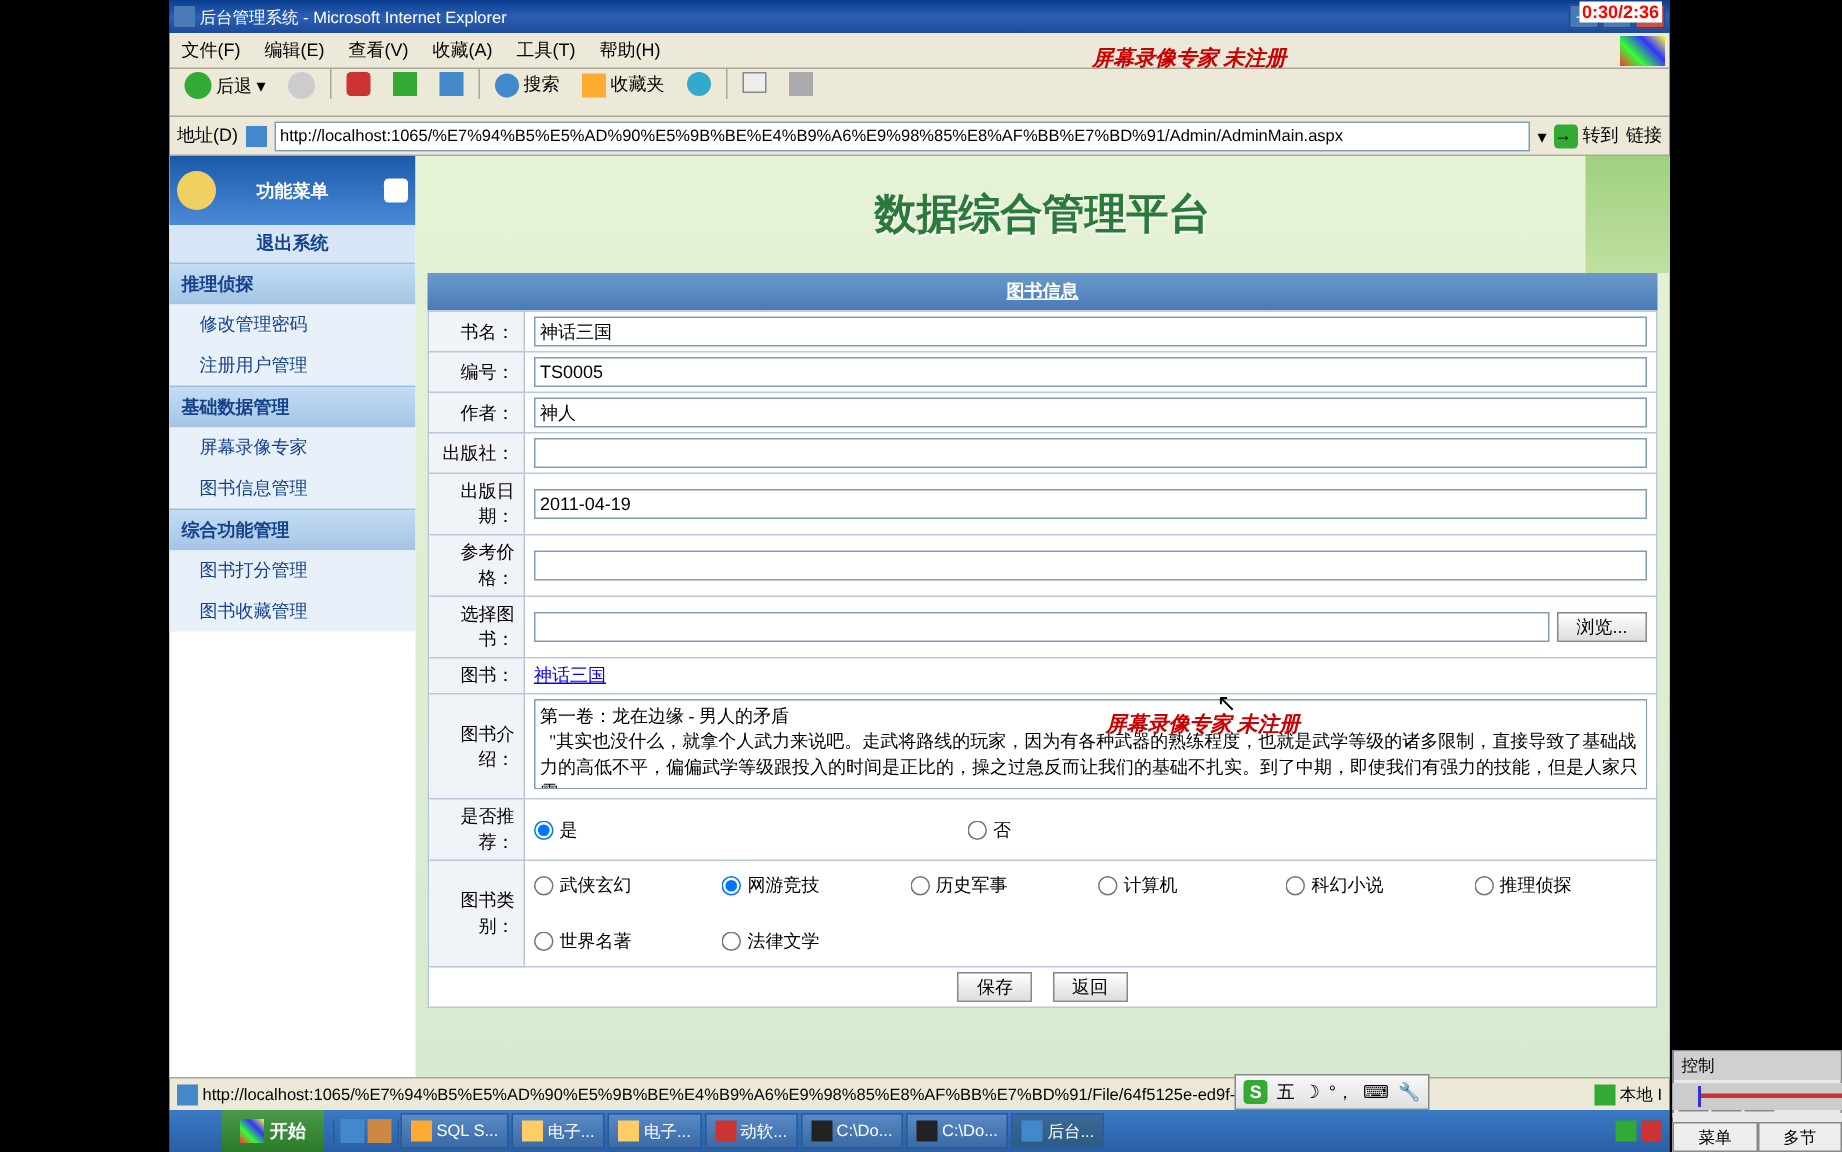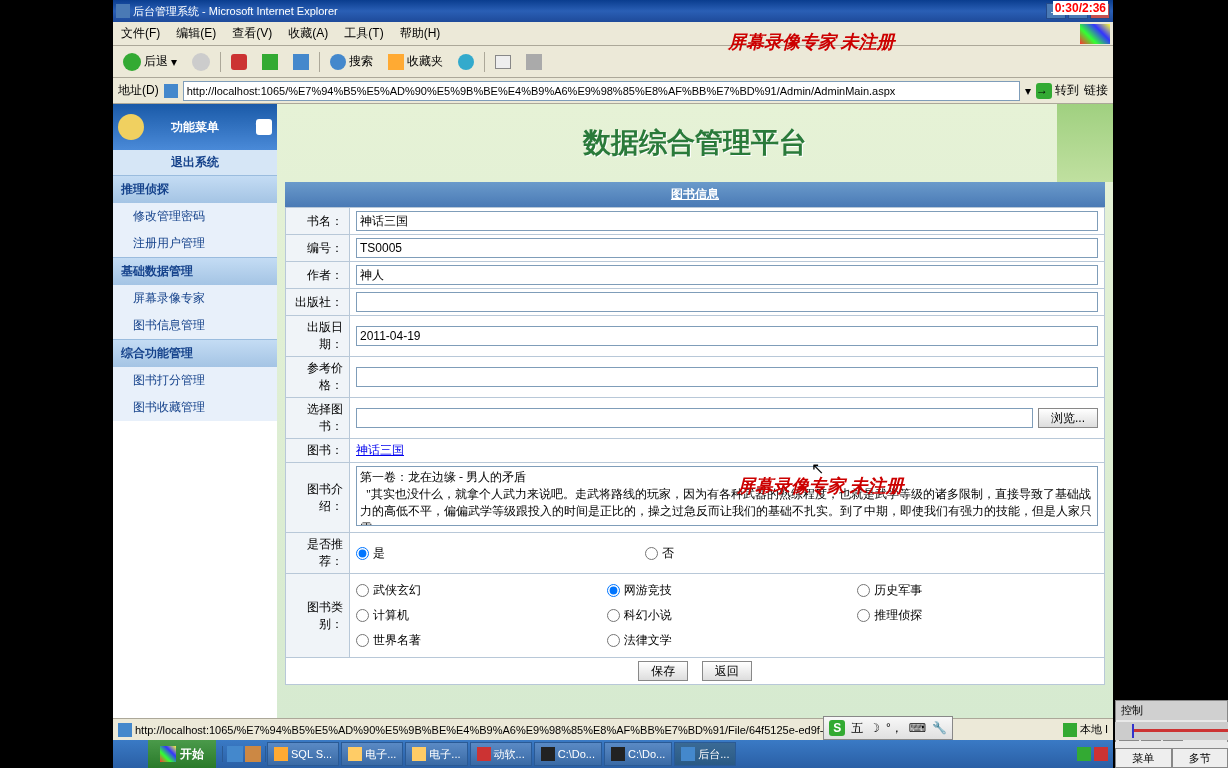--- a/index.html
+++ b/index.html
@@ -10,26 +10,26 @@
 
 .titlebar { height: 22px; background: linear-gradient(#0a3d8f, #2a5fb5, #1e4a9a); display: flex; align-items: center; padding: 0 3px; color: #fff; }
 .titlebar-icon { width: 14px; height: 14px; background: #4a7ab5; margin-right: 3px; }
 .titlebar-text { flex: 1; font-size: 11px; }
 .win-btns { display: flex; gap: 2px; }
 .win-btn { width: 20px; height: 16px; background: #4a7ab5; border: 1px solid #244a8a; display: flex; align-items: center; justify-content: center; font-size: 10px; color: #fff; }
 
 
 .menubar { height: 24px; background: #ece9d8; display: flex; align-items: center; border-bottom: 1px solid #aca899; }
 .menu-item { padding: 3px 8px; cursor: default; }
-.watermark-text { color: #c00; font-weight: bold; font-style: italic; font-size: 18px; font-family: "KaiTi", serif; position: absolute; pointer-events: none; }
+.watermark-text { color: #c00; font-weight: bold; font-style: italic; font-size: 14px; font-family: "KaiTi", serif; position: absolute; pointer-events: none; }
 .watermark1 { left: 615px; top: 30px; }
 .timer { position: absolute; right: 5px; top: 1px; color: #f00; font-weight: bold; font-size: 12px; background: #fff; padding: 0 2px; }
 
 
-.toolbar { height: 32px; background: #ece9d8; display: flex; align-items: center; padding: 0 5px; gap: 5px; border-bottom: 1px solid #aca899; }
+.toolbar { height: 32px; background: #ece9d8; display: flex; align-items: flex-start; padding: 0 5px; gap: 5px; border-bottom: 1px solid #aca899; }
 .tb-btn { display: flex; align-items: center; gap: 3px; padding: 2px 5px; }
 .tb-icon { width: 18px; height: 18px; background: #7a9; border-radius: 50%; }
 .tb-sep { width: 1px; height: 20px; background: #aca899; }
 
 
 .addrbar { height: 26px; background: #ece9d8; display: flex; align-items: center; padding: 0 5px; gap: 5px; border-bottom: 1px solid #aca899; }
 .addr-input { flex: 1; height: 20px; border: 1px solid #7f9db9; padding: 0 3px; font-size: 11px; background: #fff; }
 .go-btn { display: flex; align-items: center; gap: 3px; }
 .go-icon { width: 16px; height: 16px; background: #3a3; border-radius: 3px; }
 
@@ -53,21 +53,21 @@
 .form-tbl { width: 100%; border-collapse: collapse; background: #fff; }
 .form-tbl td { border: 1px solid #b8c8d8; padding: 3px 6px; vertical-align: middle; }
 .lbl-cell { width: 64px; text-align: right; background: #f0f4f8; font-size: 12px; }
 .txt-input { width: 100%; height: 20px; border: 1px solid #7f9db9; padding: 0 3px; font-size: 12px; }
 .ta-input { width: 100%; height: 60px; border: 1px solid #7f9db9; padding: 2px 3px; font-size: 12px; resize: none; font-family: SimSun; }
 .browse-row { display: flex; gap: 5px; align-items: center; }
 .browse-input { flex: 1; height: 20px; border: 1px solid #7f9db9; }
 .browse-btn { width: 60px; height: 20px; background: linear-gradient(#fff, #ddd); border: 1px solid #888; font-size: 12px; }
 .link-txt { color: #00e; text-decoration: underline; cursor: pointer; }
 .radio-grp { display: flex; gap: 60px; align-items: center; padding: 3px 0; }
-.cat-grp { display: grid; grid-template-columns: repeat(3, 1fr); gap: 8px 10px; padding: 5px 0; }
+.cat-grp { display: grid; grid-template-columns: repeat(6, 1fr); gap: 20px 10px; padding: 5px 0; }
 .radio-opt { display: flex; align-items: center; gap: 4px; }
 .radio-opt input { margin: 0; }
 .btn-row { text-align: center; padding: 5px; }
 .btn-row button { width: 50px; height: 20px; margin: 0 5px; border: 1px solid #888; background: linear-gradient(#fff, #ddd); font-size: 12px; }
 
 .watermark2 { left: 460px; top: 370px; }
 .cursor { position: absolute; left: 534px; top: 355px; font-size: 16px; }
 
 
 .statusbar { height: 22px; background: #ece9d8; display: flex; align-items: center; padding: 0 5px; font-size: 11px; border-top: 1px solid #aca899; justify-content: space-between; }

